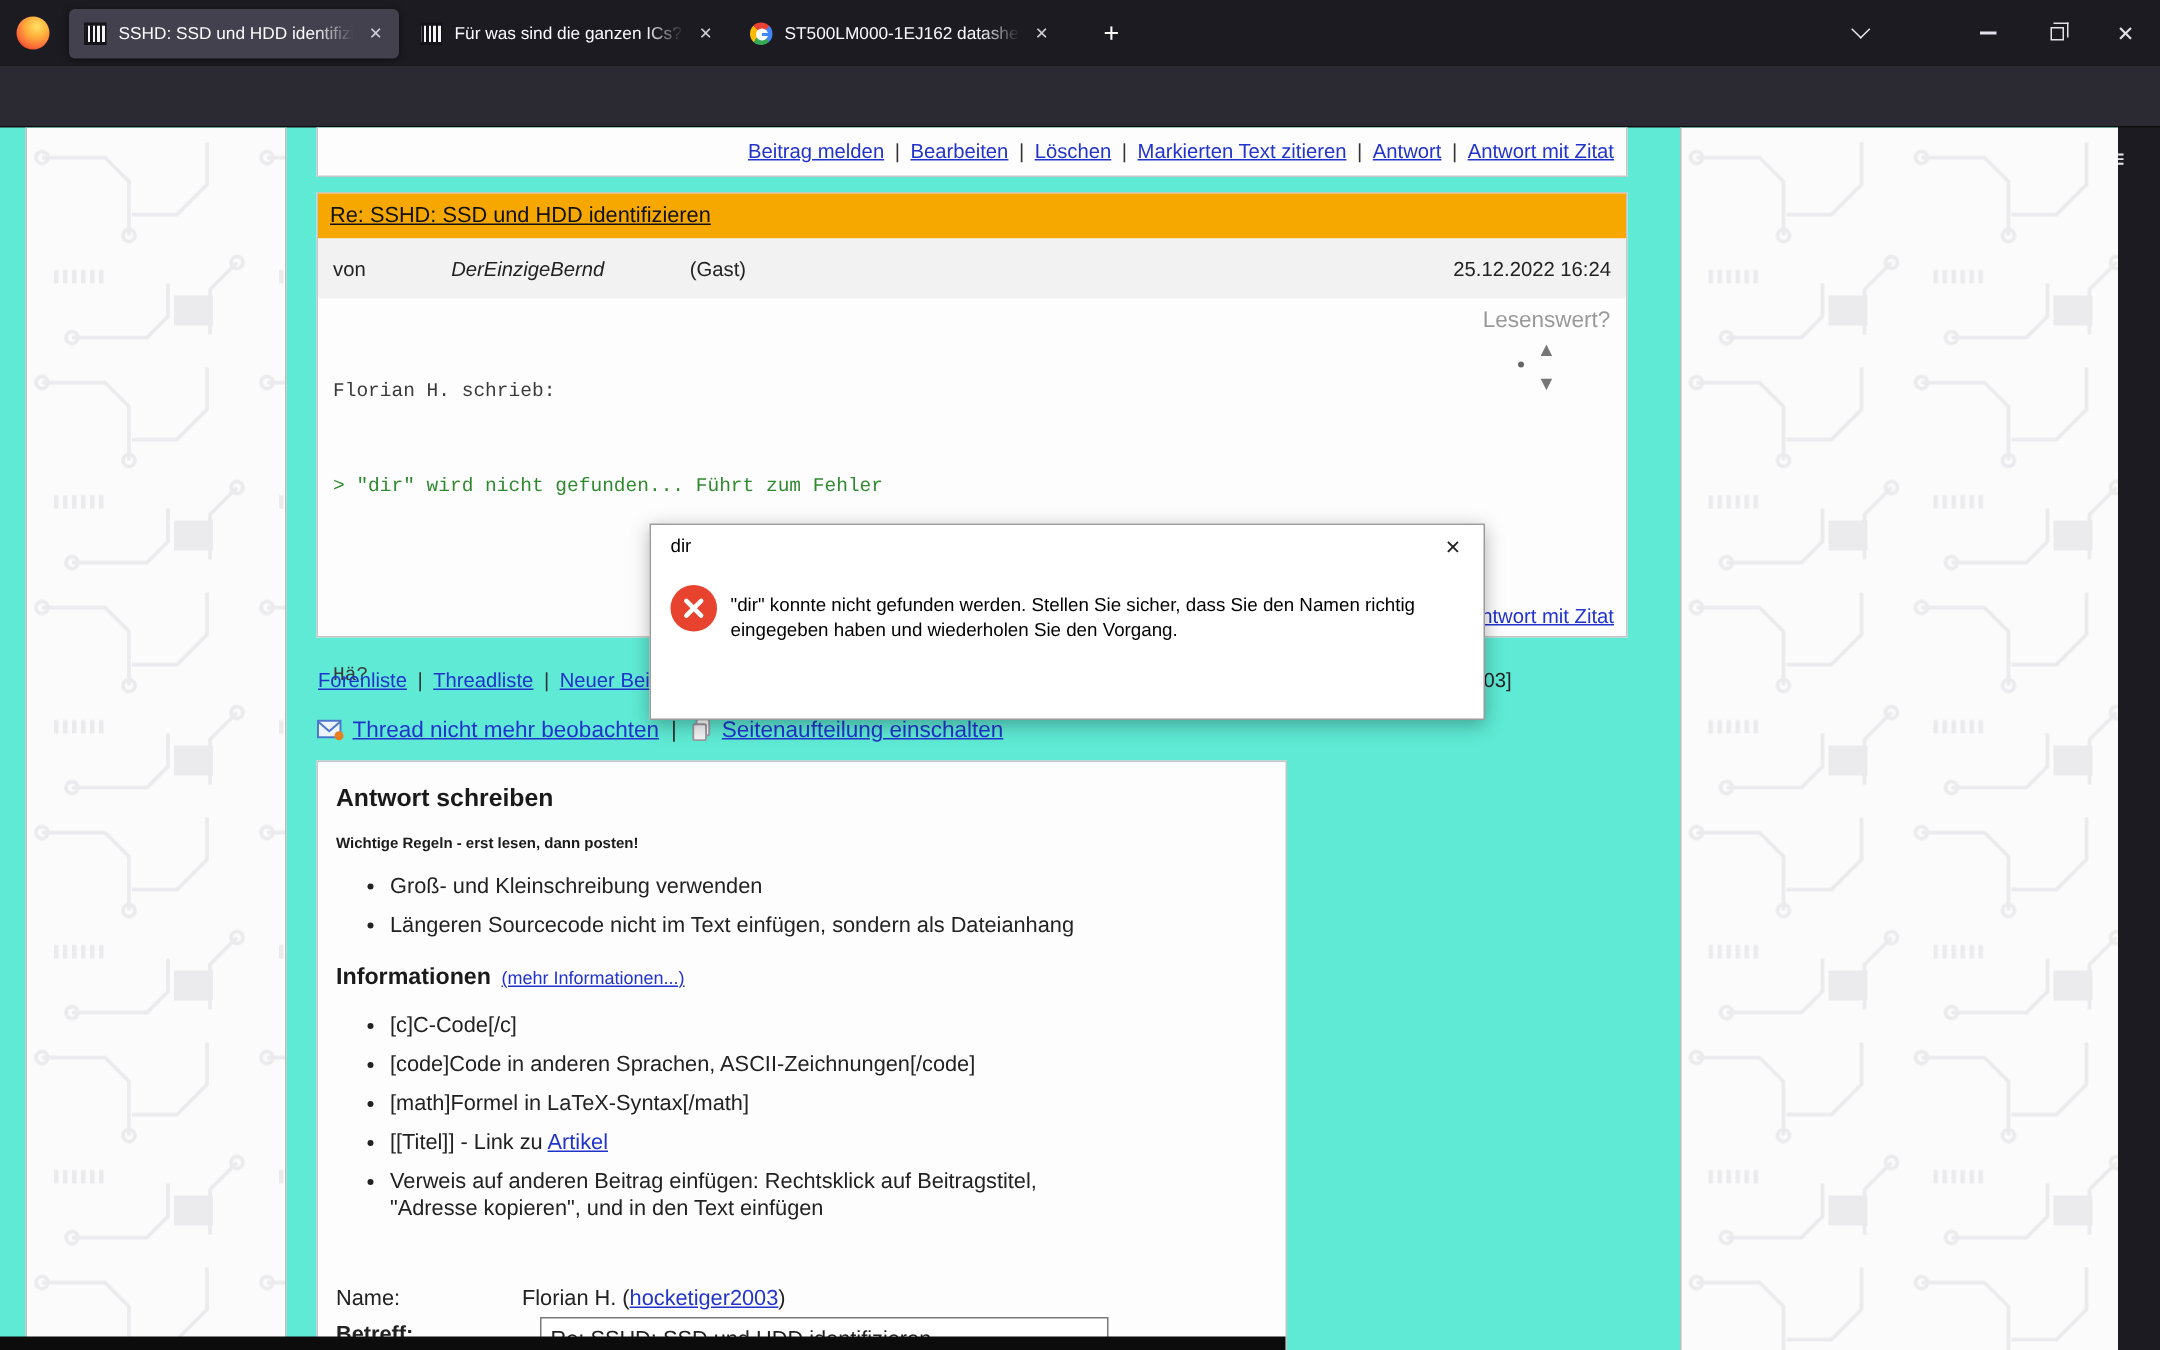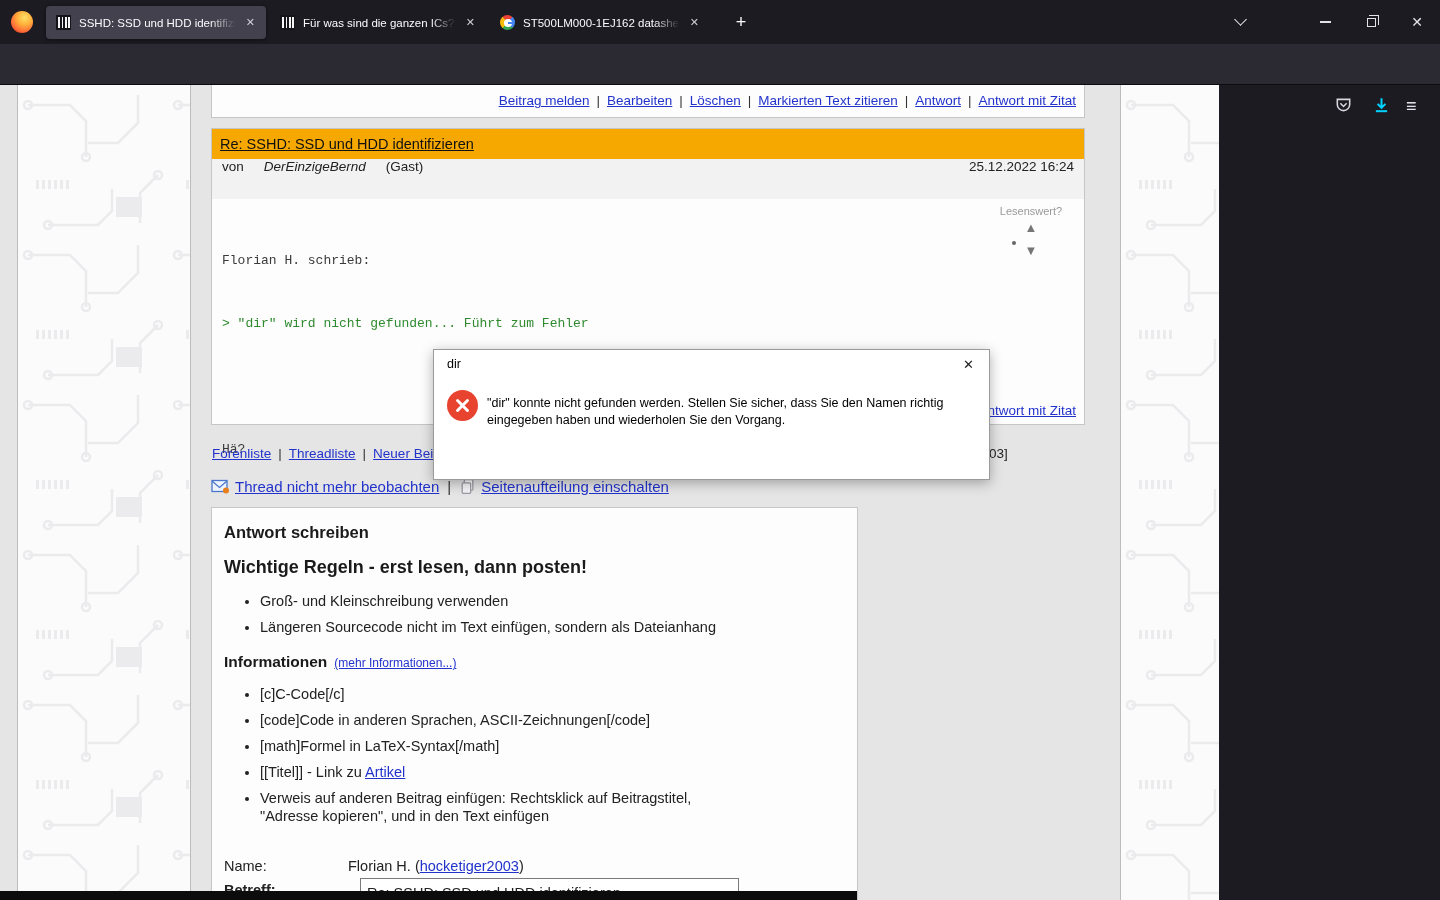--- a/index.html
+++ b/index.html
@@ -45,49 +45,49 @@
   #urlbar .uicon { margin-left:11px; display:flex; align-items:center; }
   #url-text { margin-left:14px; font-size:13.5px; color:#b4b2bc; white-space:nowrap; flex:1; }
   #url-text .domain { color:#fbfbfe; }
   .url-right { display:flex; align-items:center; margin-right:10px; gap:16px; }
   .star { font-size:15px; color:#d8d6de; }
   .toolbar-right { position:absolute; top:52px; display:flex; align-items:center; }
   #pocket { left:1334px; } #download { left:1372px; } #hamburger { left:1406px; }
   .hamb { font-size:18px; color:#e3e1ea; letter-spacing:0; }
 
   
-  #content { position:absolute; top:85px; left:0; width:1219px; height:815px; background:#e5e5e5; overflow:hidden;
+  #content { position:absolute; top:85px; left:0; width:1412px; height:815px; background:#5eead4; overflow:hidden;
     font-family:"Liberation Sans", sans-serif; }
   .band { position:absolute; top:0; height:815px; background:#fbfbfb; }
   #band-left  { left:17px;   width:174px; border-left:1px solid #bcbcbc; border-right:1px solid #bcbcbc; }
   #band-right { left:1120px; width:304px; border-left:1px solid #bcbcbc; }
 
   a, .link { color:#2233cc; text-decoration:underline; cursor:pointer; }
   .sep { color:#333; margin:0 7px; text-decoration:none; }
 
   .box { position:absolute; background:#fdfdfd; border:1px solid #c6c6c6; }
 
   
   #prev-post { left:211px; top:-12px; width:874px; height:45px; }
   #prev-actions { position:absolute; right:8px; bottom:9px; font-size:13.5px; white-space:nowrap; }
 
   
   #post { left:211px; top:43px; width:874px; height:297px; }
   #post-titlebar { height:30px; background:#f6a800; display:flex; align-items:center; padding-left:8px; }
   #post-title { color:#111; font-size:14.5px; font-weight:500; text-decoration:underline; }
-  #post-meta { height:40px; background:#f2f2f2; display:flex; padding:0 10px; font-size:13.5px; color:#222; }
+  #post-meta { height:40px; background:#f2f2f2; display:flex; align-items:center; padding:0 10px; font-size:13.5px; color:#222;gap:37px; }
   #post-author { font-style:italic; margin:0 20px; }
   #post-date { margin-left:auto; }
   #post-body { position:relative; height:225px; background:#fdfdfd; }
   #mono { position:absolute; left:10px; top:9px; font-family:"Liberation Mono","DejaVu Sans Mono",monospace;
     font-size:13px; line-height:21px; color:#3a3a3a; white-space:pre; }
   #mono .quote { color:#2f8a2f; }
   #mono div { min-height:21px; }
   #rating { position:absolute; right:8px; top:6px; width:90px; text-align:center; }
-  #rating-label { font-size:11px; color:#999; }
+  #rating-label { font-size:15px; color:#999; }
   .vote { font-size:13px; color:#767676; line-height:14px; cursor:pointer; }
   #vote-dot { position:absolute; left:26px; top:36px; width:4px; height:4px; border-radius:50%; background:#666; }
   #post-bottom-action { position:absolute; right:8px; bottom:6px; font-size:13.5px; }
 
   
   #forum-nav { position:absolute; left:212px; top:361px; font-size:13.5px; white-space:nowrap; z-index:1; }
   #forum-nav-frag { position:absolute; left:989px; top:361px; font-size:13.5px; color:#222; z-index:1; }
 
   
   #watch-row { position:absolute; left:211px; top:393px; display:flex; align-items:center; font-size:15px; }
@@ -105,21 +105,21 @@
   #dlg-icon::before { transform:rotate(45deg); } #dlg-icon::after { transform:rotate(-45deg); }
   #dlg-msg { position:absolute; left:53px; top:45px; font-size:12.5px; line-height:16.5px; color:#000; }
   #dlg-strip { position:absolute; left:0; top:88px; width:555px; height:42px; background:#f0f0f0; }
   #dlg-ok { position:absolute; right:14px; top:13px; width:61px; height:22px; background:#e1e1e1;
     border:1px solid #0078d7; box-shadow:inset 0 0 0 1px #0078d7; font-size:12.5px; color:#000;
     display:flex; align-items:center; justify-content:center; outline:1px dotted #111; outline-offset:-4px; cursor:pointer; }
 
   
   #reply { left:211px; top:422px; width:647px; height:400px; padding-left:12px; }
   #reply-heading { margin-top:15px; font-size:16.5px; font-weight:bold; color:#1a1a1a; }
-  #rules-heading { margin-top:15px; font-size:18px; font-weight:bold; color:#1a1a1a; }
+  #rules-heading { margin-top:15px; font-size:10px; font-weight:bold; color:#1a1a1a; }
   .blist { margin:14px 0 0 36px; font-size:14.5px; color:#222; }
   .blist li { margin-bottom:8px; line-height:18px; }
   #format-row { margin-top:17px; display:flex; align-items:baseline; gap:7px; }
   #format-heading { font-size:15.5px; font-weight:bold; color:#1a1a1a; }
   #format-more { font-size:12px; }
   .form-row { position:absolute; left:12px; display:flex; align-items:center; font-size:14.5px; color:#222; }
   #row-name { top:350px; } #row-subject { top:374px; }
   .form-label { width:124px; }
   #subject-label { font-weight:bold; }
   #subject-input { position:absolute; left:136px; top:-4px; width:379px; height:30px; border:1px solid #7a7a7a;

